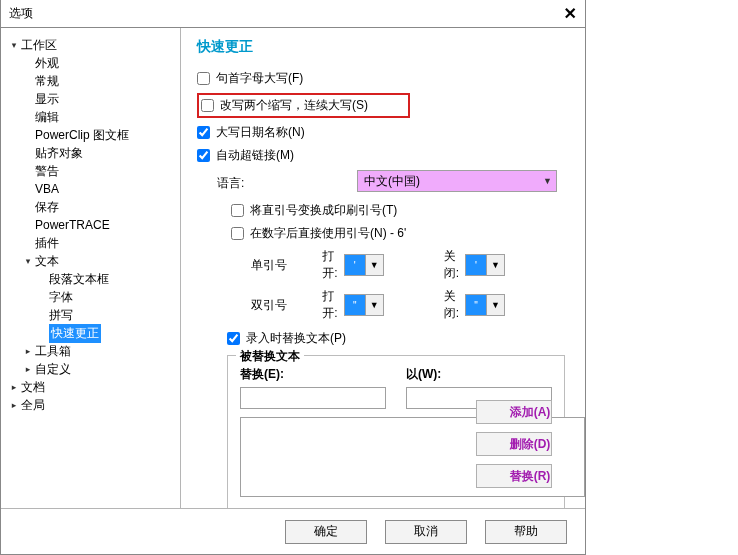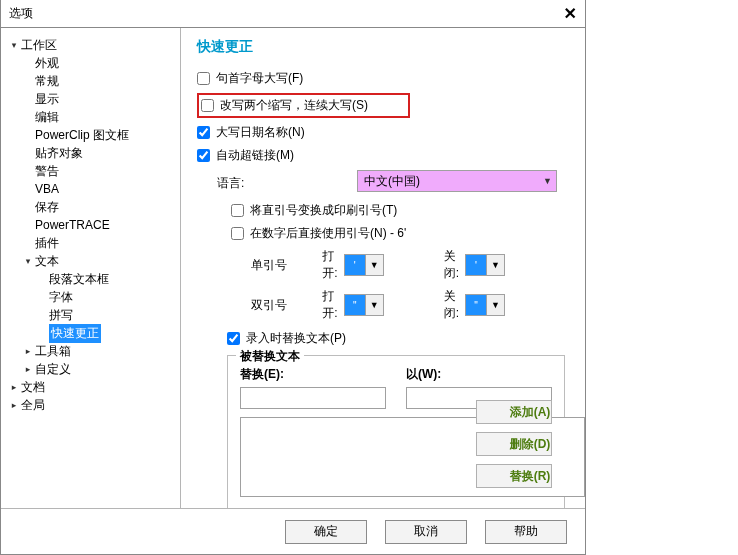--- a/index.html
+++ b/index.html
@@ -194,21 +194,21 @@
     top: 256px;
     display: flex;
     flex-direction: column;
     gap: 8px;
   }
   .btn-std {
     width: 76px;
     height: 24px;
     border: 1px solid #b0b0b0;
     background: #f3f3f3;
-    color: #4d7c0f;
+    color: #a21caf;
     display: flex;
     align-items: center;
     justify-content: center;
     cursor: default;
     padding-left: 32px;
   }
   .footer {
     height: 46px;
     border-top: 1px solid #b5b5b5;
     display: flex;

